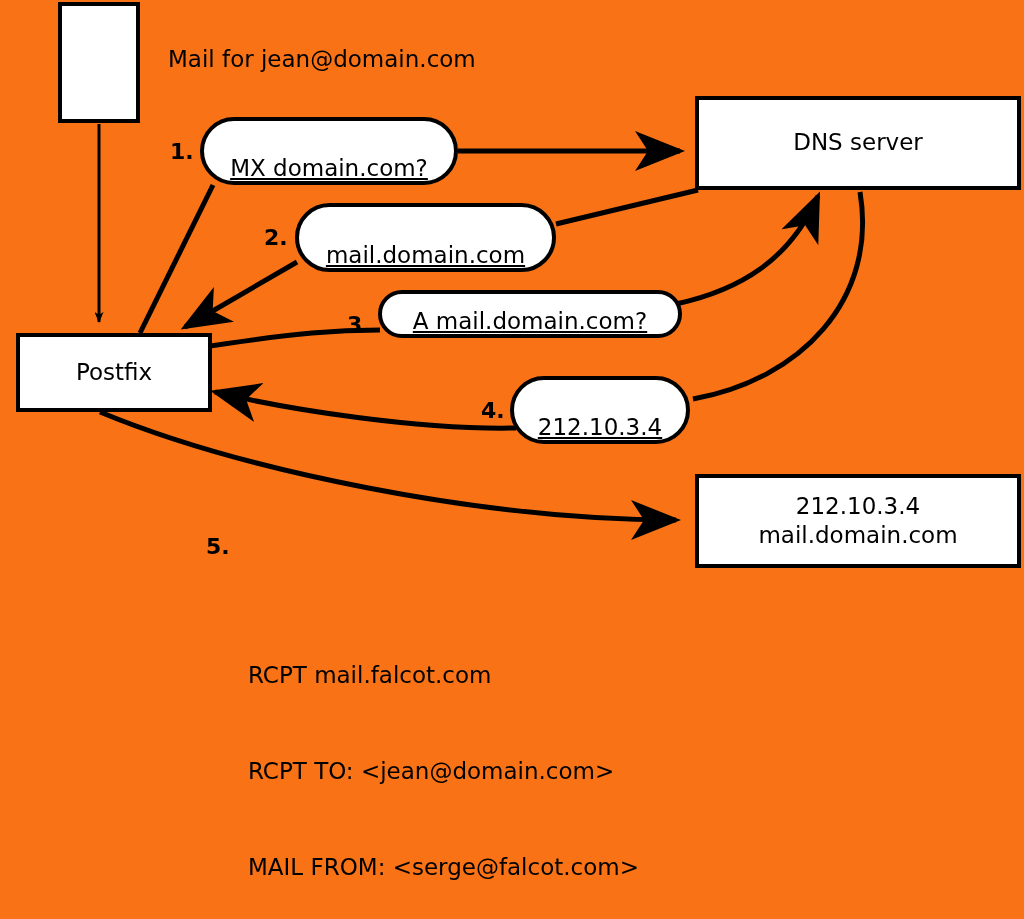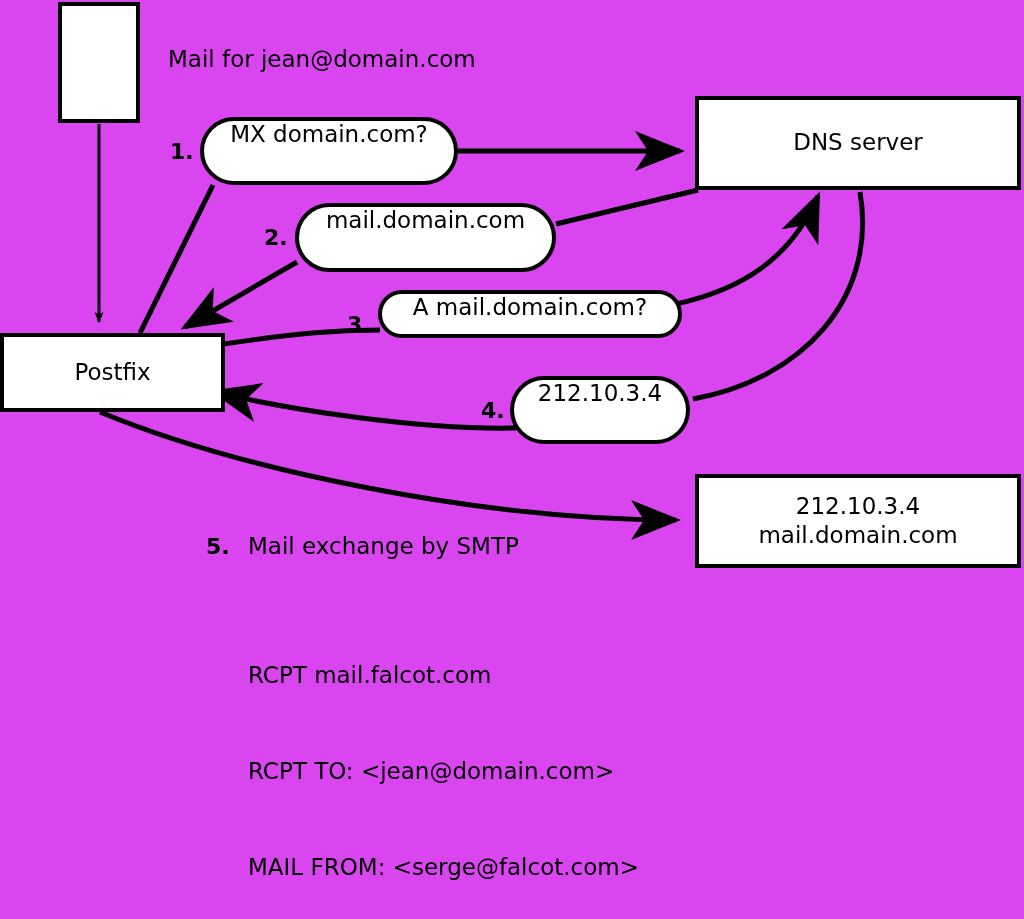--- a/index.html
+++ b/index.html
@@ -7,21 +7,21 @@
     padding: 0;
     background: #ffffff;
   }
   body {
     font-family: "DejaVu Sans", sans-serif;
   }
   #canvas {
     position: relative;
     width: 1024px;
     height: 919px;
-    background: #d946ef;
+    background: #f97316;
     overflow: hidden;
   }
   #diagram-svg {
     position: absolute;
     left: 0;
     top: 0;
     width: 1024px;
     height: 919px;
   }
   .node-box {
@@ -37,25 +37,26 @@
     color: #000000;
     line-height: 1.28;
   }
   .pill {
     position: absolute;
     box-sizing: border-box;
     border: 4px solid #000000;
     border-radius: 999px;
     background: #ffffff;
     display: flex;
-    align-items: flex-start;
+    align-items: flex-end;
     justify-content: center;
     font-size: 23px;
     color: #000000;
     white-space: nowrap;
+    text-decoration: underline;
   }
   .step-num {
     position: absolute;
     font-size: 22px;
     font-weight: bold;
     color: #000000;
     white-space: nowrap;
   }
   .plain-label {
     position: absolute;
@@ -110,21 +111,21 @@
   <div class="node-box" style="left:58px; top:2px; width:82px; height:121px;">
     <span></span>
   </div>
 
   <div class="plain-label" style="left:168px; top:46px;">Mail for jean@domain.com</div>
 
   <div class="node-box" style="left:695px; top:96px; width:326px; height:94px;">
     <span>DNS server</span>
   </div>
 
-  <div class="node-box" style="left:0px; top:333px; width:225px; height:79px;">
+  <div class="node-box" style="left:16px; top:333px; width:196px; height:79px;">
     <span>Postfix</span>
   </div>
 
   <div class="node-box" style="left:695px; top:474px; width:326px; height:94px; flex-direction:column;">
     <span>212.10.3.4</span>
     <span>mail.domain.com</span>
   </div>
 
   <div class="step-num" style="left:170px; top:139px;">1.</div>
   <div class="pill" style="left:200px; top:117px; width:258px; height:68px;">
@@ -140,21 +141,20 @@
   <div class="pill" style="left:378px; top:290px; width:304px; height:48px;">
     <span>A mail.domain.com?</span>
   </div>
 
   <div class="step-num" style="left:481px; top:398px;">4.</div>
   <div class="pill" style="left:510px; top:376px; width:180px; height:68px;">
     <span>212.10.3.4</span>
   </div>
 
   <div class="step-num" style="left:206px; top:534px;">5.</div>
-  <div class="plain-label" style="left:248px; top:533px;">Mail exchange by SMTP</div>
 
   <div class="transcript" style="left:248px; top:595px;">
     <div>RCPT mail.falcot.com</div>
     <div>RCPT TO: &lt;jean@domain.com&gt;</div>
     <div>MAIL FROM: &lt;serge@falcot.com&gt;</div>
     
     
     
     
     

